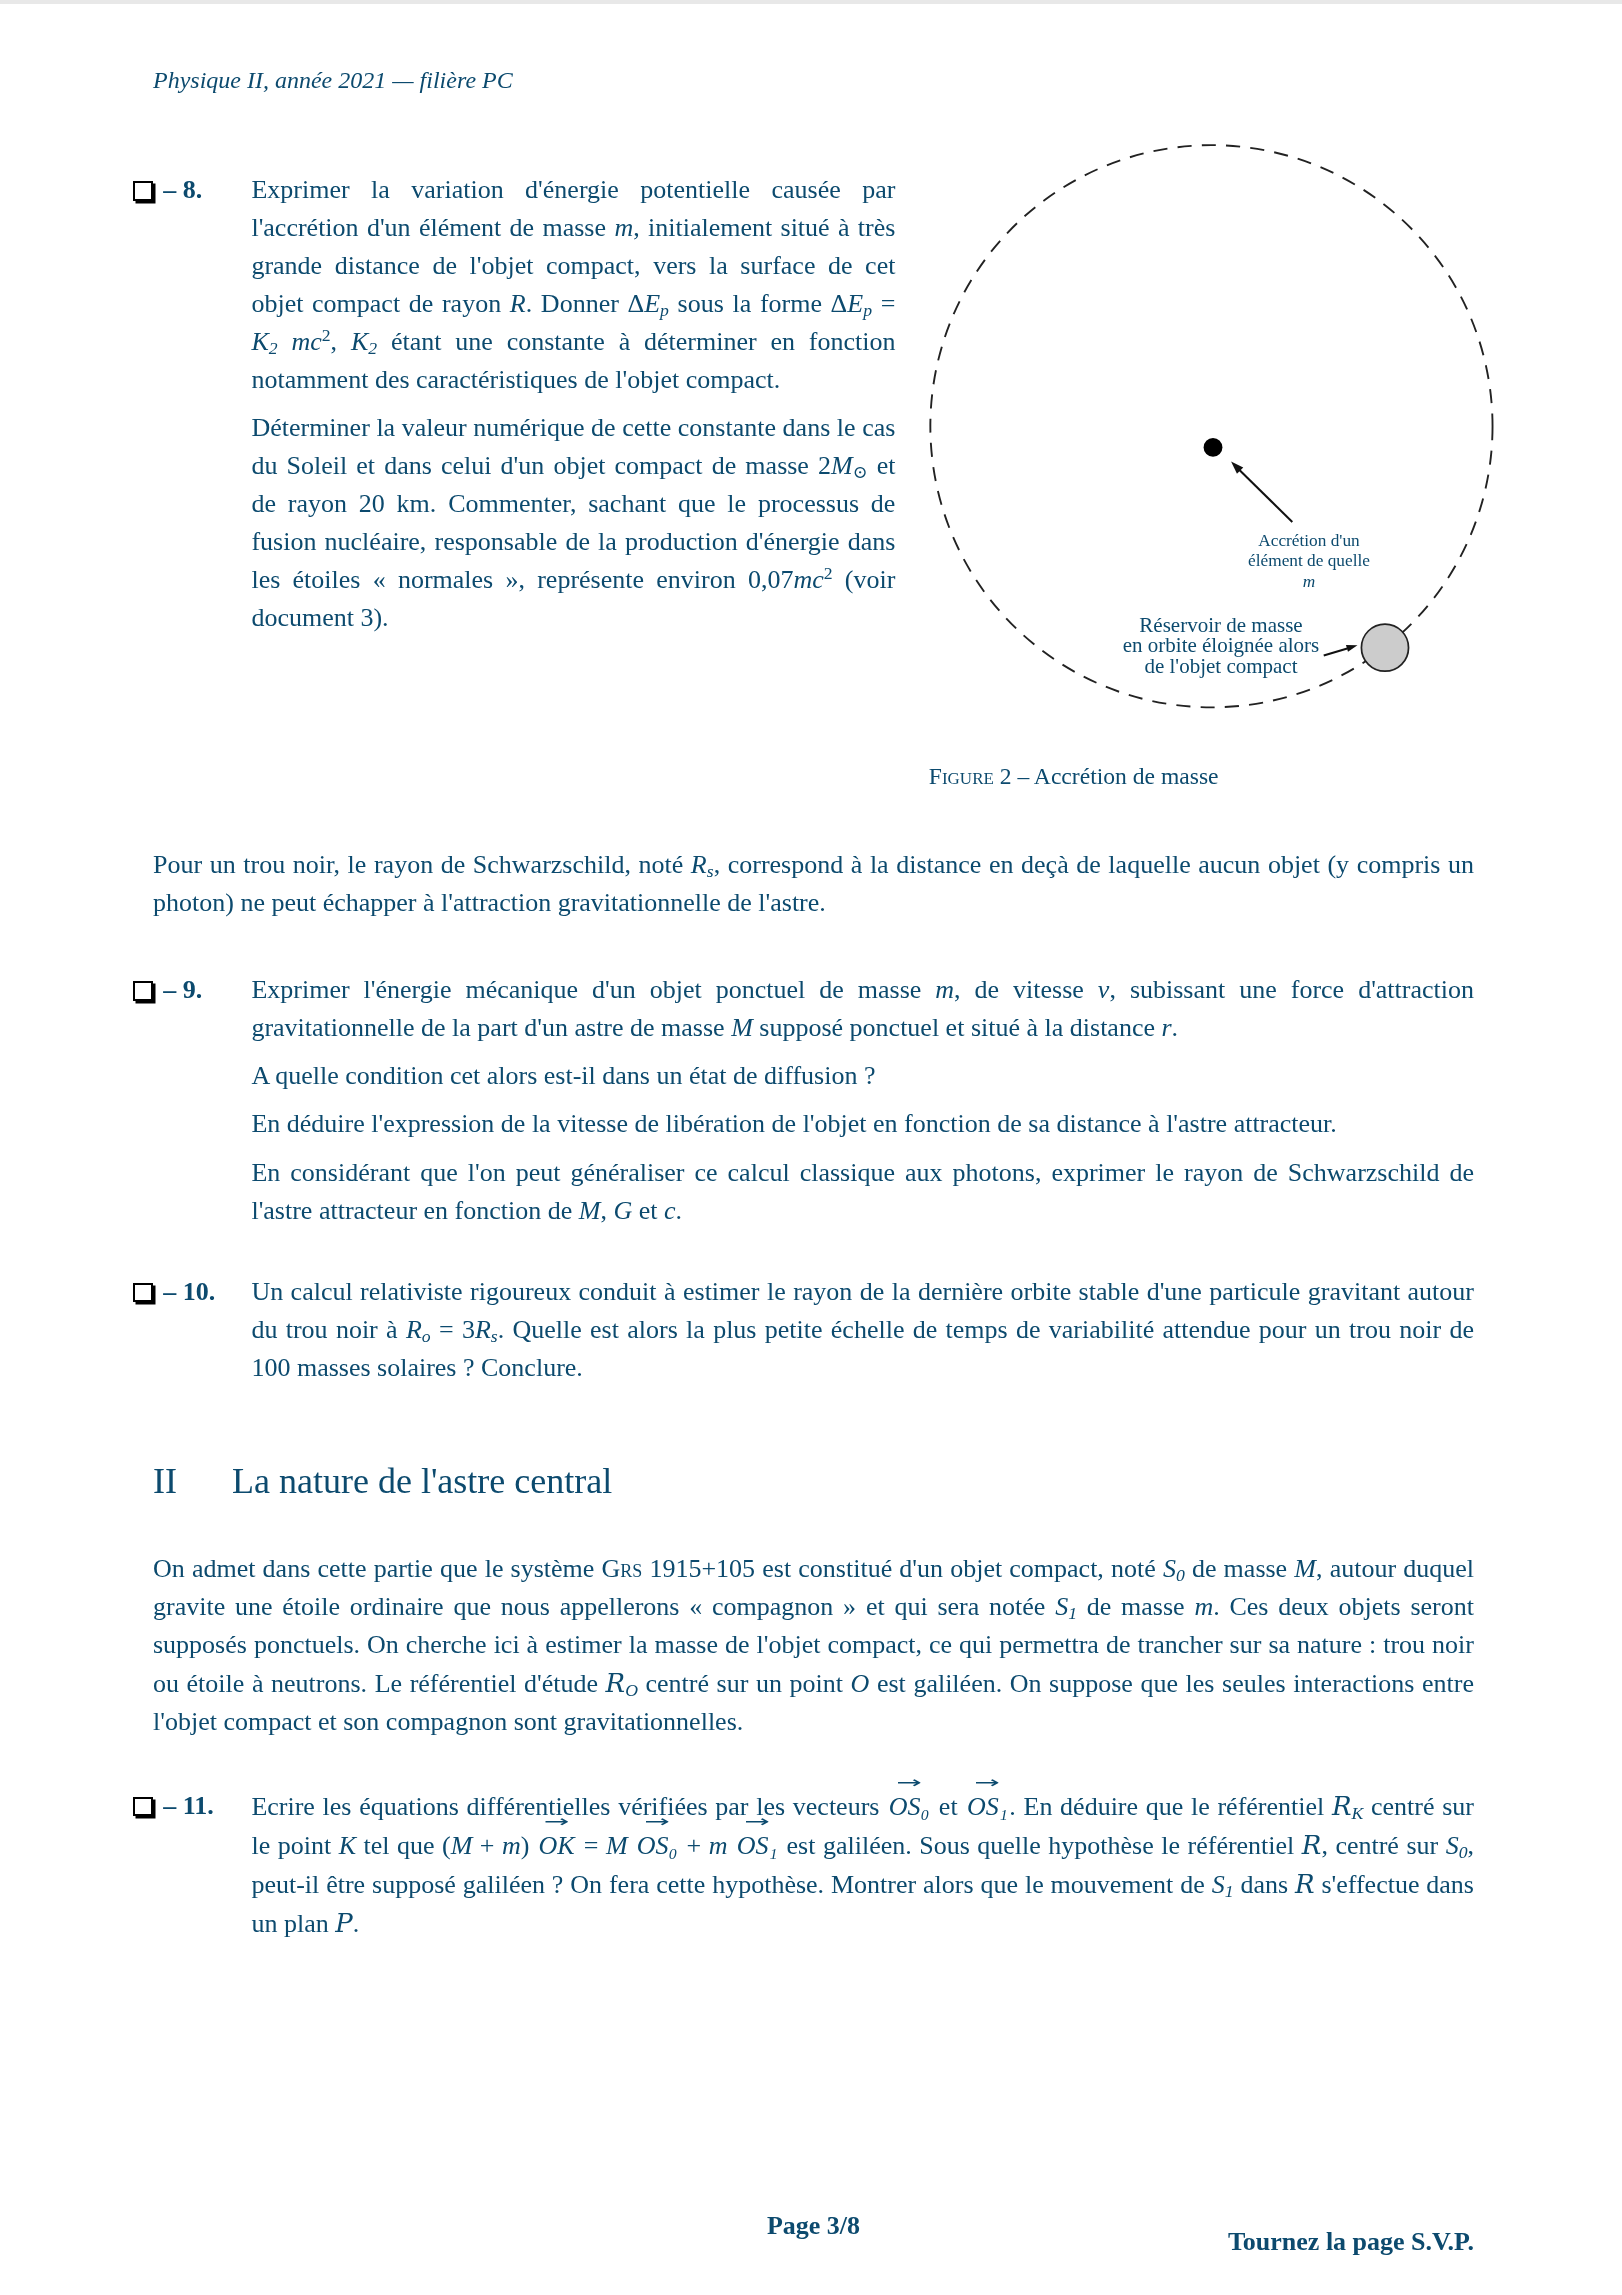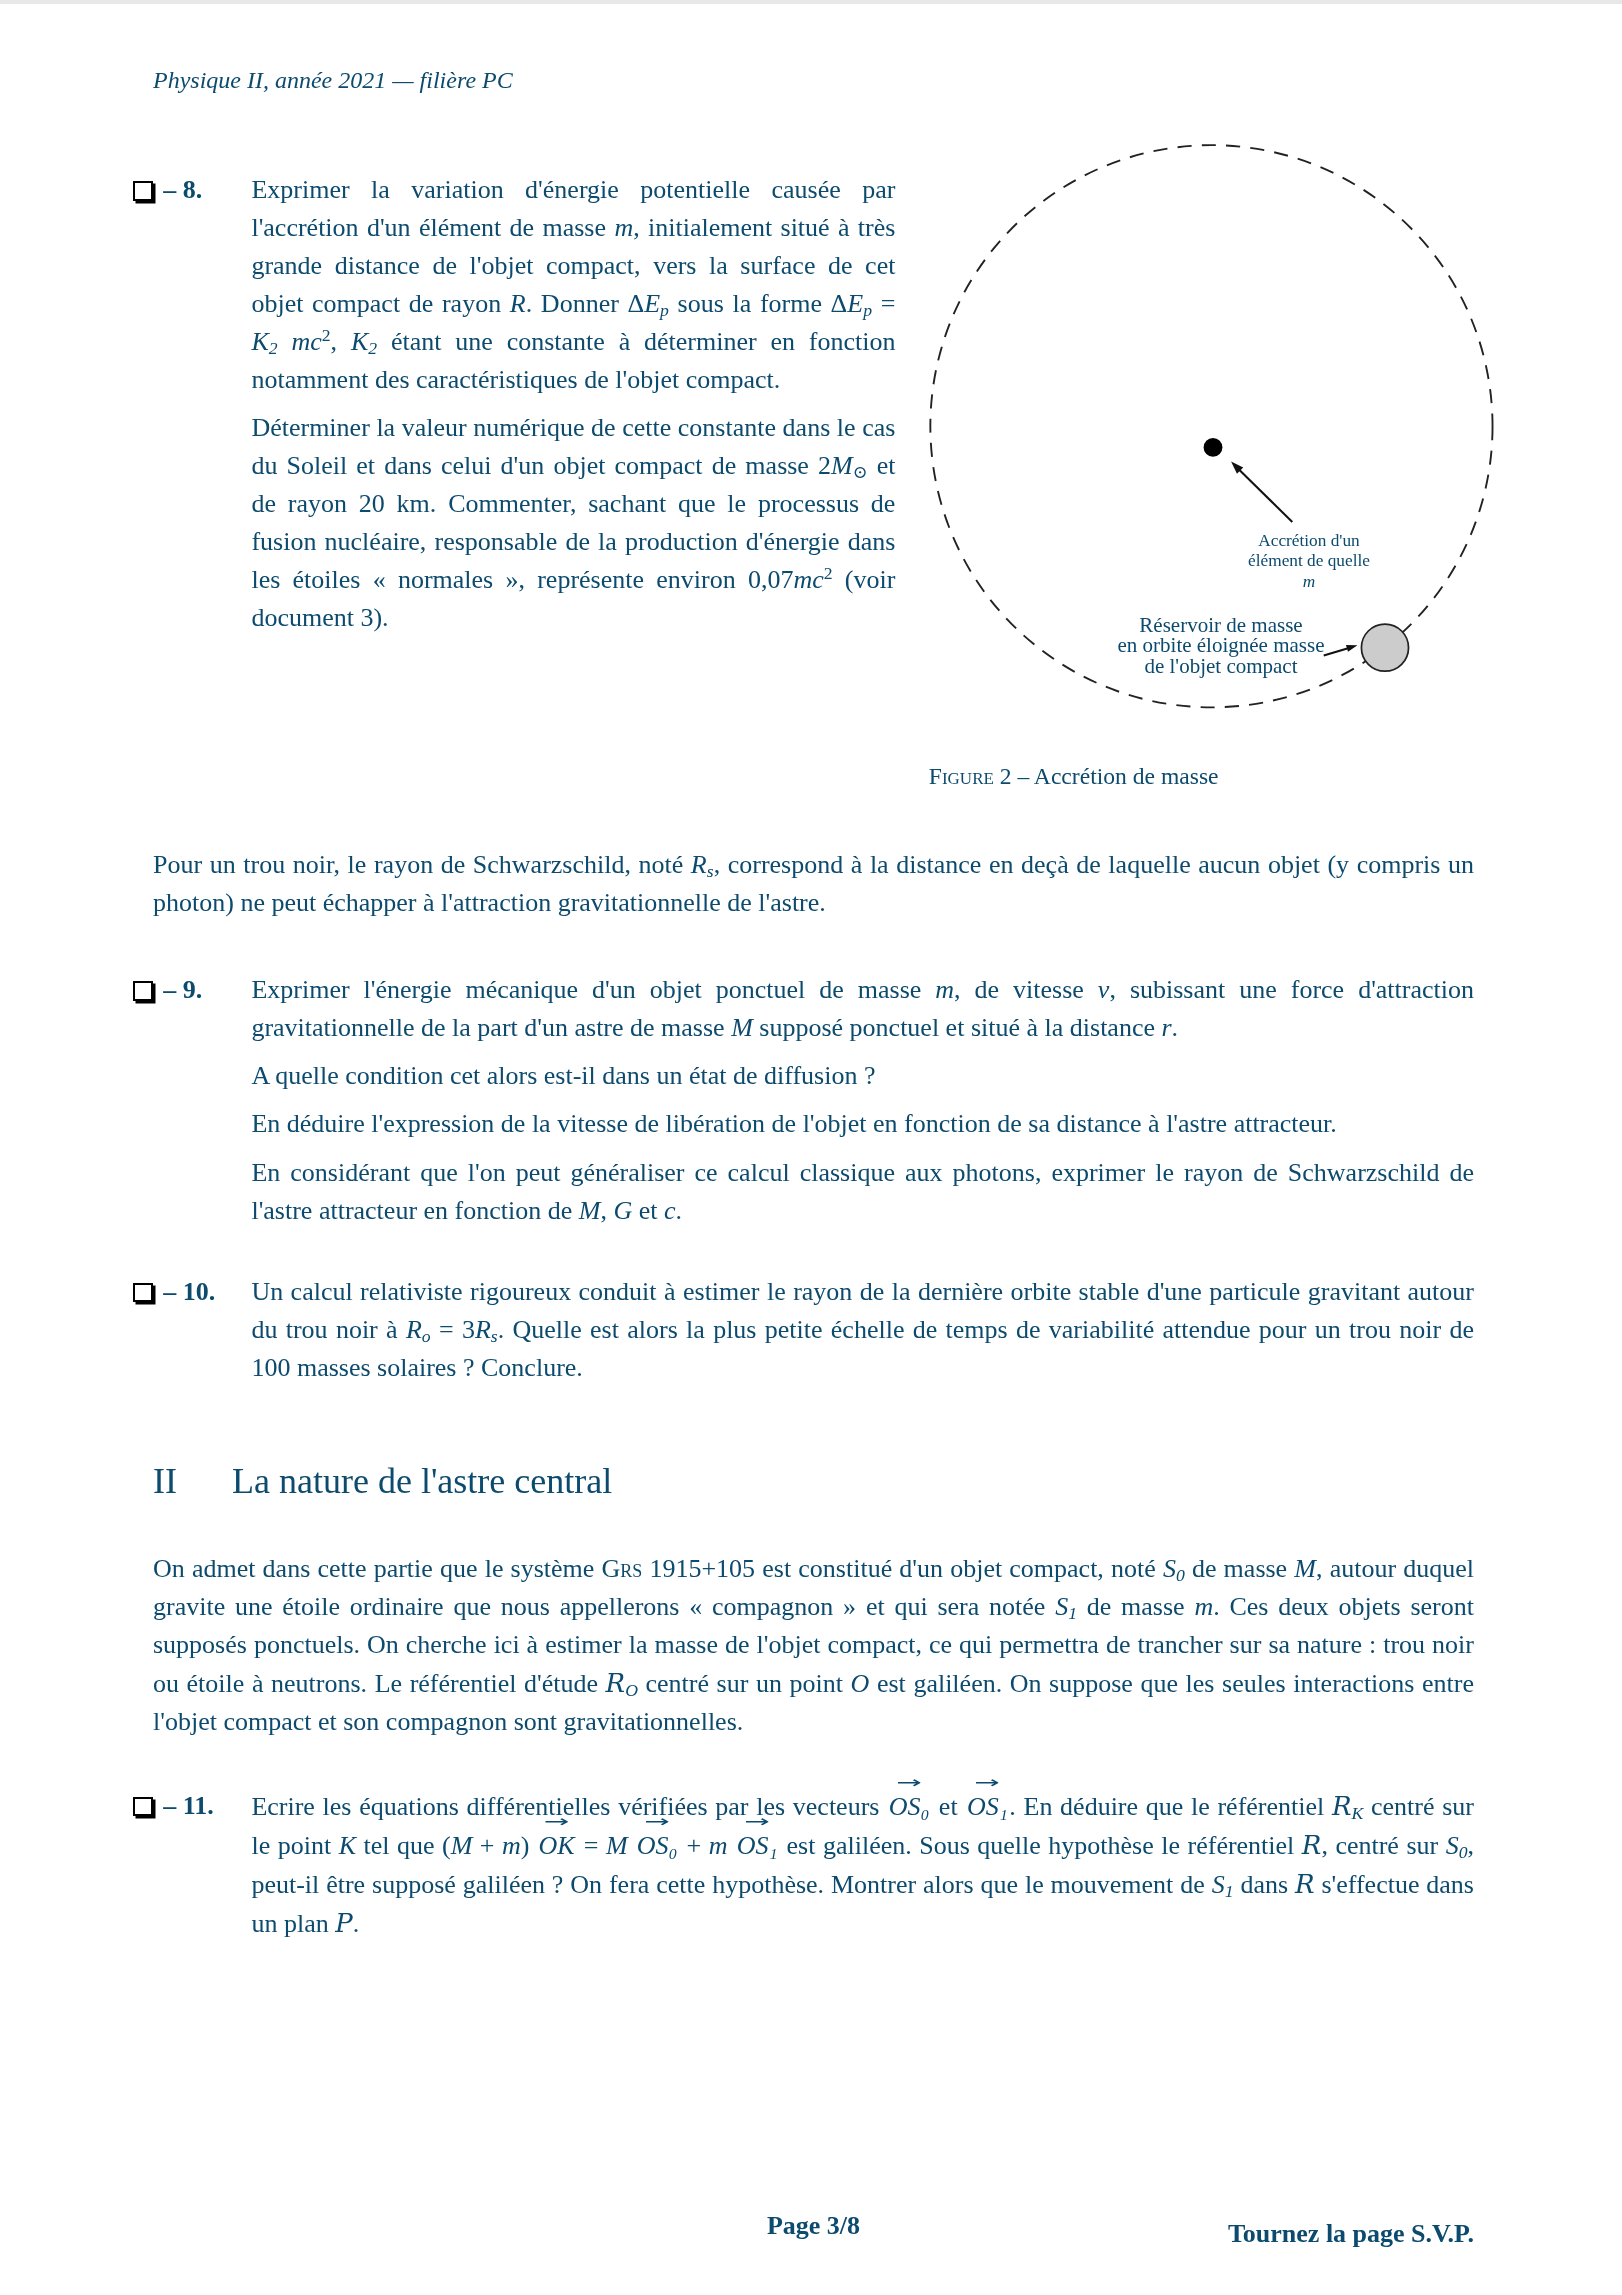--- a/index.html
+++ b/index.html
@@ -62,21 +62,21 @@
   .figure { position: absolute; top: 116px; left: 917px; width: 636px; height: 691px; }
   .figure svg { position: absolute; top: 0; left: 0; }
   .fig-label { position: absolute; text-align: center; }
   .fig-obj-label  { top: 217px; left: 137px; width: 314px; font-size: 21px; line-height: 28px; }
   .fig-acc-label  { top: 411px; left: 298px; width: 188px; font-size: 17.3px; line-height: 20.4px; }
   .fig-res-label  { top: 495px; left: 192px; width: 224px; font-size: 21px; line-height: 20.4px; }
   .fig-caption { position: absolute; top: 637px; left: 11.8px; width: 573px; font-size: 23.6px; }
 
   
   .footer { position: absolute; top: 2203px; left: 153px; right: 149px; text-align: center; font-weight: bold; }
-  .footer .turn { position: absolute; right: 0; top: 8px; }
+  .footer .turn { position: absolute; right: 0; top: 16px; }
 </style>
 </head>
 <body>
 
 <div class="page">
 
   <div class="header">
     <span>Physique II, année 2021 — filière PC</span>
   </div>
 
@@ -105,21 +105,21 @@
         <polygon points="561,669 548.9,677.3 546.3,668.7" fill="#111"></polygon>
       </g>
     </svg>
     <div class="fig-label fig-acc-label">
       <div>Accrétion d'un</div>
       <div>élément de quelle</div>
       <div><span class="seg-i">m</span></div>
     </div>
     <div class="fig-label fig-res-label">
       <div>Réservoir de masse</div>
-      <div>en orbite éloignée masse</div>
+      <div>en orbite éloignée alors</div>
       <div>de l'objet compact</div>
     </div>
     <div class="fig-caption"><span class="seg-sc">Figure</span> 2 – Accrétion de masse</div>
   </div>
 
   <p class="standalone">Pour un trou noir, le rayon de Schwarzschild, noté <span class="seg-i">R</span><span class="seg-sub">s</span>, correspond à la distance en deçà de laquelle aucun objet (y compris un photon) ne peut échapper à l'attraction gravitationnelle de l'astre.</p>
 
   <div class="question">
     <div class="qmarker">
       <span class="qsquare"></span>

